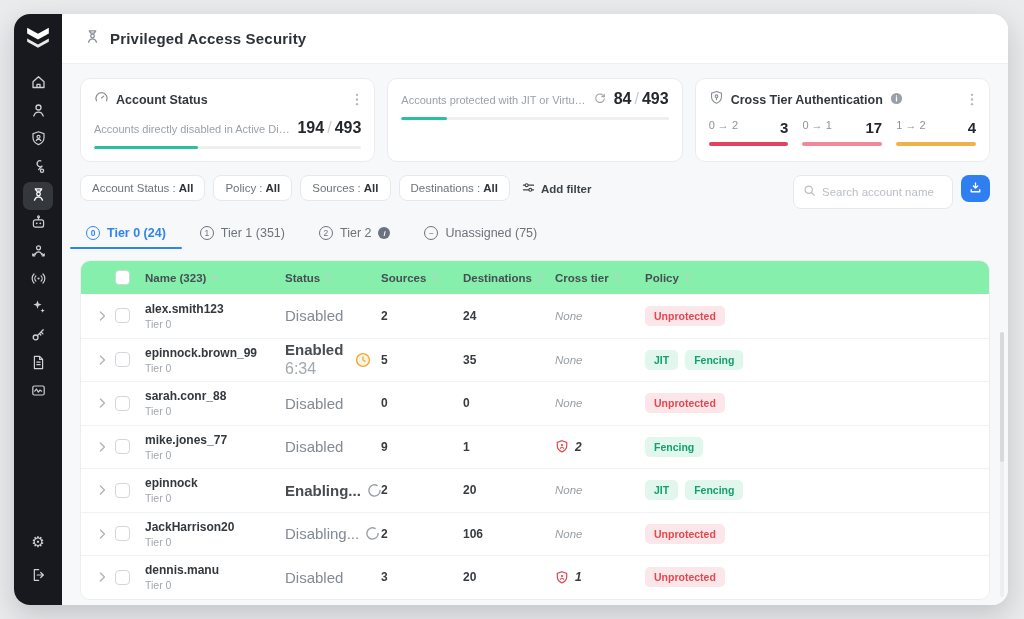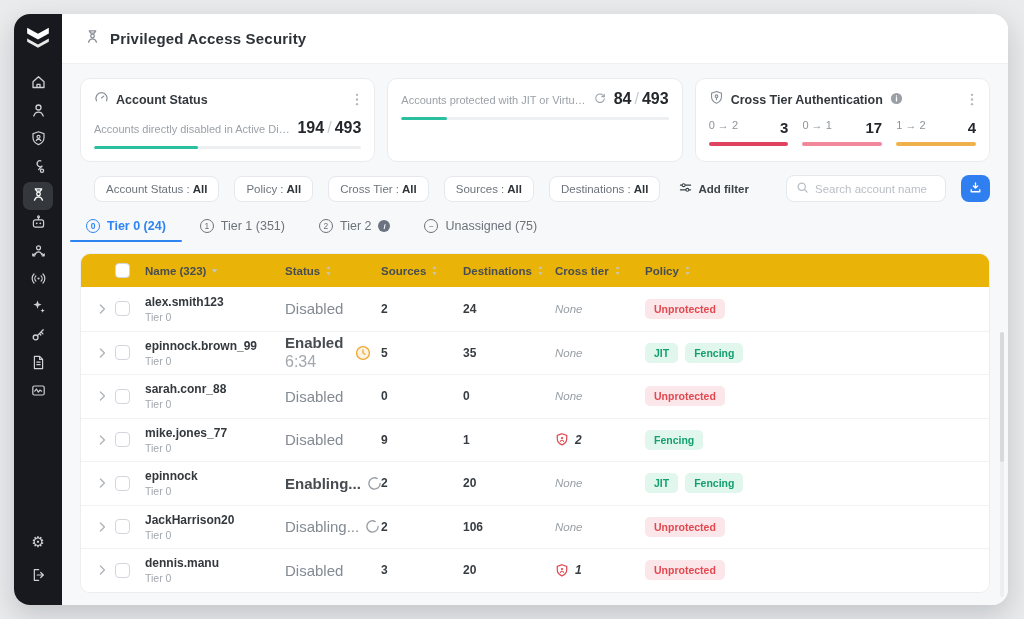--- a/index.html
+++ b/index.html
@@ -36,42 +36,42 @@
   .c-fill { height:100%; border-radius:2px; }
   .refresh-ic { margin-right:2px; display:flex; }
   .metrics { display:flex; gap:14px; }
   .metric { flex:1; }
   .m-top { display:flex; justify-content:space-between; align-items:flex-start; margin-bottom:6px; }
   .m-label { font-size:11px; color:#8d939a; }
   .m-val { font-size:15px; font-weight:700; color:#24282c; }
   .m-bar { height:3.5px; border-radius:2px; }
 
   
-  .filter-row { display:flex; align-items:center; gap:15px; margin-bottom:13px;margin-left:14px; }
+  .filter-row { display:flex; align-items:flex-start; gap:8px; margin-bottom:13px; }
   .chip { background:#fff; border:1px solid #e5e8ec; border-radius:8px; padding:6px 11px; font-size:11.5px; color:#6c737b; cursor:pointer; white-space:nowrap; }
   .chip b { color:#2e3338; font-weight:700; margin-left:3px; }
   .add-filter { display:flex; align-items:center; gap:6px; background:none; border:none; font-size:11.5px; font-weight:600; color:#3c4348; cursor:pointer; padding:6px 4px; font-family:inherit; }
   .spacer { flex:1; }
-  .search { display:flex; align-items:center; gap:6px; background:#fff; border:1px solid #e5e8ec; border-radius:8px; padding:0 9px; height:27px; width:160px; }
+  .search { display:flex; align-items:center; gap:6px; background:#fff; border:1px solid #e5e8ec; border-radius:8px; padding:0 9px; height:34px; width:160px; }
   .search input { border:none; outline:none; font-size:11.5px; color:#454b51; width:100%; background:transparent; font-family:inherit; }
   .search input::placeholder { color:#b9bec5; }
   .export-btn { width:29px; height:27px; background:#2f7ff0; border:none; border-radius:8px; display:flex; align-items:center; justify-content:center; cursor:pointer; }
 
   
   .tabs { display:flex; gap:30px; padding:0 4px; margin-bottom:11px; }
   .tab { display:flex; align-items:center; gap:7px; font-size:12.5px; color:#6c737b; padding:4px 2px 9px; cursor:pointer; position:relative; background:none; border:none; font-family:inherit; }
   .numcirc { width:14px; height:14px; border:1.2px solid currentColor; border-radius:50%; font-size:8.5px; display:flex; align-items:center; justify-content:center; line-height:1; }
   .tab.active { color:#2e85f1; font-weight:700; }
   .tab.active::after { content:""; position:absolute; left:-14px; right:-14px; bottom:0; height:2.5px; background:#2e85f1; border-radius:2px; }
   .t2badge { width:12px; height:12px; border-radius:50%; background:#6b7280; color:#f2f3f5; font-size:7.5px; display:flex; align-items:center; justify-content:center; font-style:italic; font-weight:700; }
 
   
   .table-card { background:#fff; border:1px solid #ecedef; border-radius:10px; overflow:hidden; }
   .tgrid { display:grid; grid-template-columns:26px 30px 140px 96px 82px 92px 90px 1fr; align-items:center; padding:0 8px; }
-  .thead { background:#eab308; height:33px; font-size:11.5px; font-weight:700; color:#474d54; }
+  .thead { background:#86efac; height:33px; font-size:11.5px; font-weight:700; color:#474d54; }
   .th { display:flex; align-items:center; gap:5px; }
   .trow { height:43.5px; border-top:1px solid #f1f2f4; background:#fff; }
   .trow:first-child { border-top:none; }
   .expand { background:none; border:none; cursor:pointer; display:flex; align-items:center; justify-content:center; color:#aeb3b9; font-size:13px; padding:4px; }
   .cb { width:15px; height:15px; border:1.5px solid #d2d6db; border-radius:4px; background:#fff; cursor:pointer; display:inline-block; }
   .nm { font-size:12px; font-weight:600; color:#33383d; }
   .tier { font-size:10.5px; color:#a2a8af; margin-top:2px; }
   .status-cell { display:flex; align-items:center; gap:6px; padding-right:10px; }
   .st { font-size:15px; color:#838a92; }
   .st.en { color:#474c51; font-weight:600; }
@@ -300,21 +300,20 @@
                 </div>
               <div class="m-bar" style="background: rgb(239, 177, 75);"></div>
             </div>
           </div>
         </section>
       </div>
 
       <div class="filter-row">
         <button class="chip"><span>Account Status :</span><b>All</b></button>
         <button class="chip"><span>Policy :</span><b>All</b></button>
-        <button class="chip"><span>Cross Tier :</span><b>All</b></button>
         <button class="chip"><span>Sources :</span><b>All</b></button>
         <button class="chip"><span>Destinations :</span><b>All</b></button>
         <button class="add-filter">
           <span><svg viewBox="0 0 14 14" width="13" height="13" fill="none" stroke="#3c4348" stroke-width="1.2" stroke-linecap="round">
                 <path d="M1.5 4.5h11M1.5 9.5h11"></path>
                 <circle cx="5" cy="4.5" r="1.6" fill="#fff"></circle>
                 <circle cx="9" cy="9.5" r="1.6" fill="#fff"></circle>
               </svg></span>
           <span>Add filter</span>
         </button>

